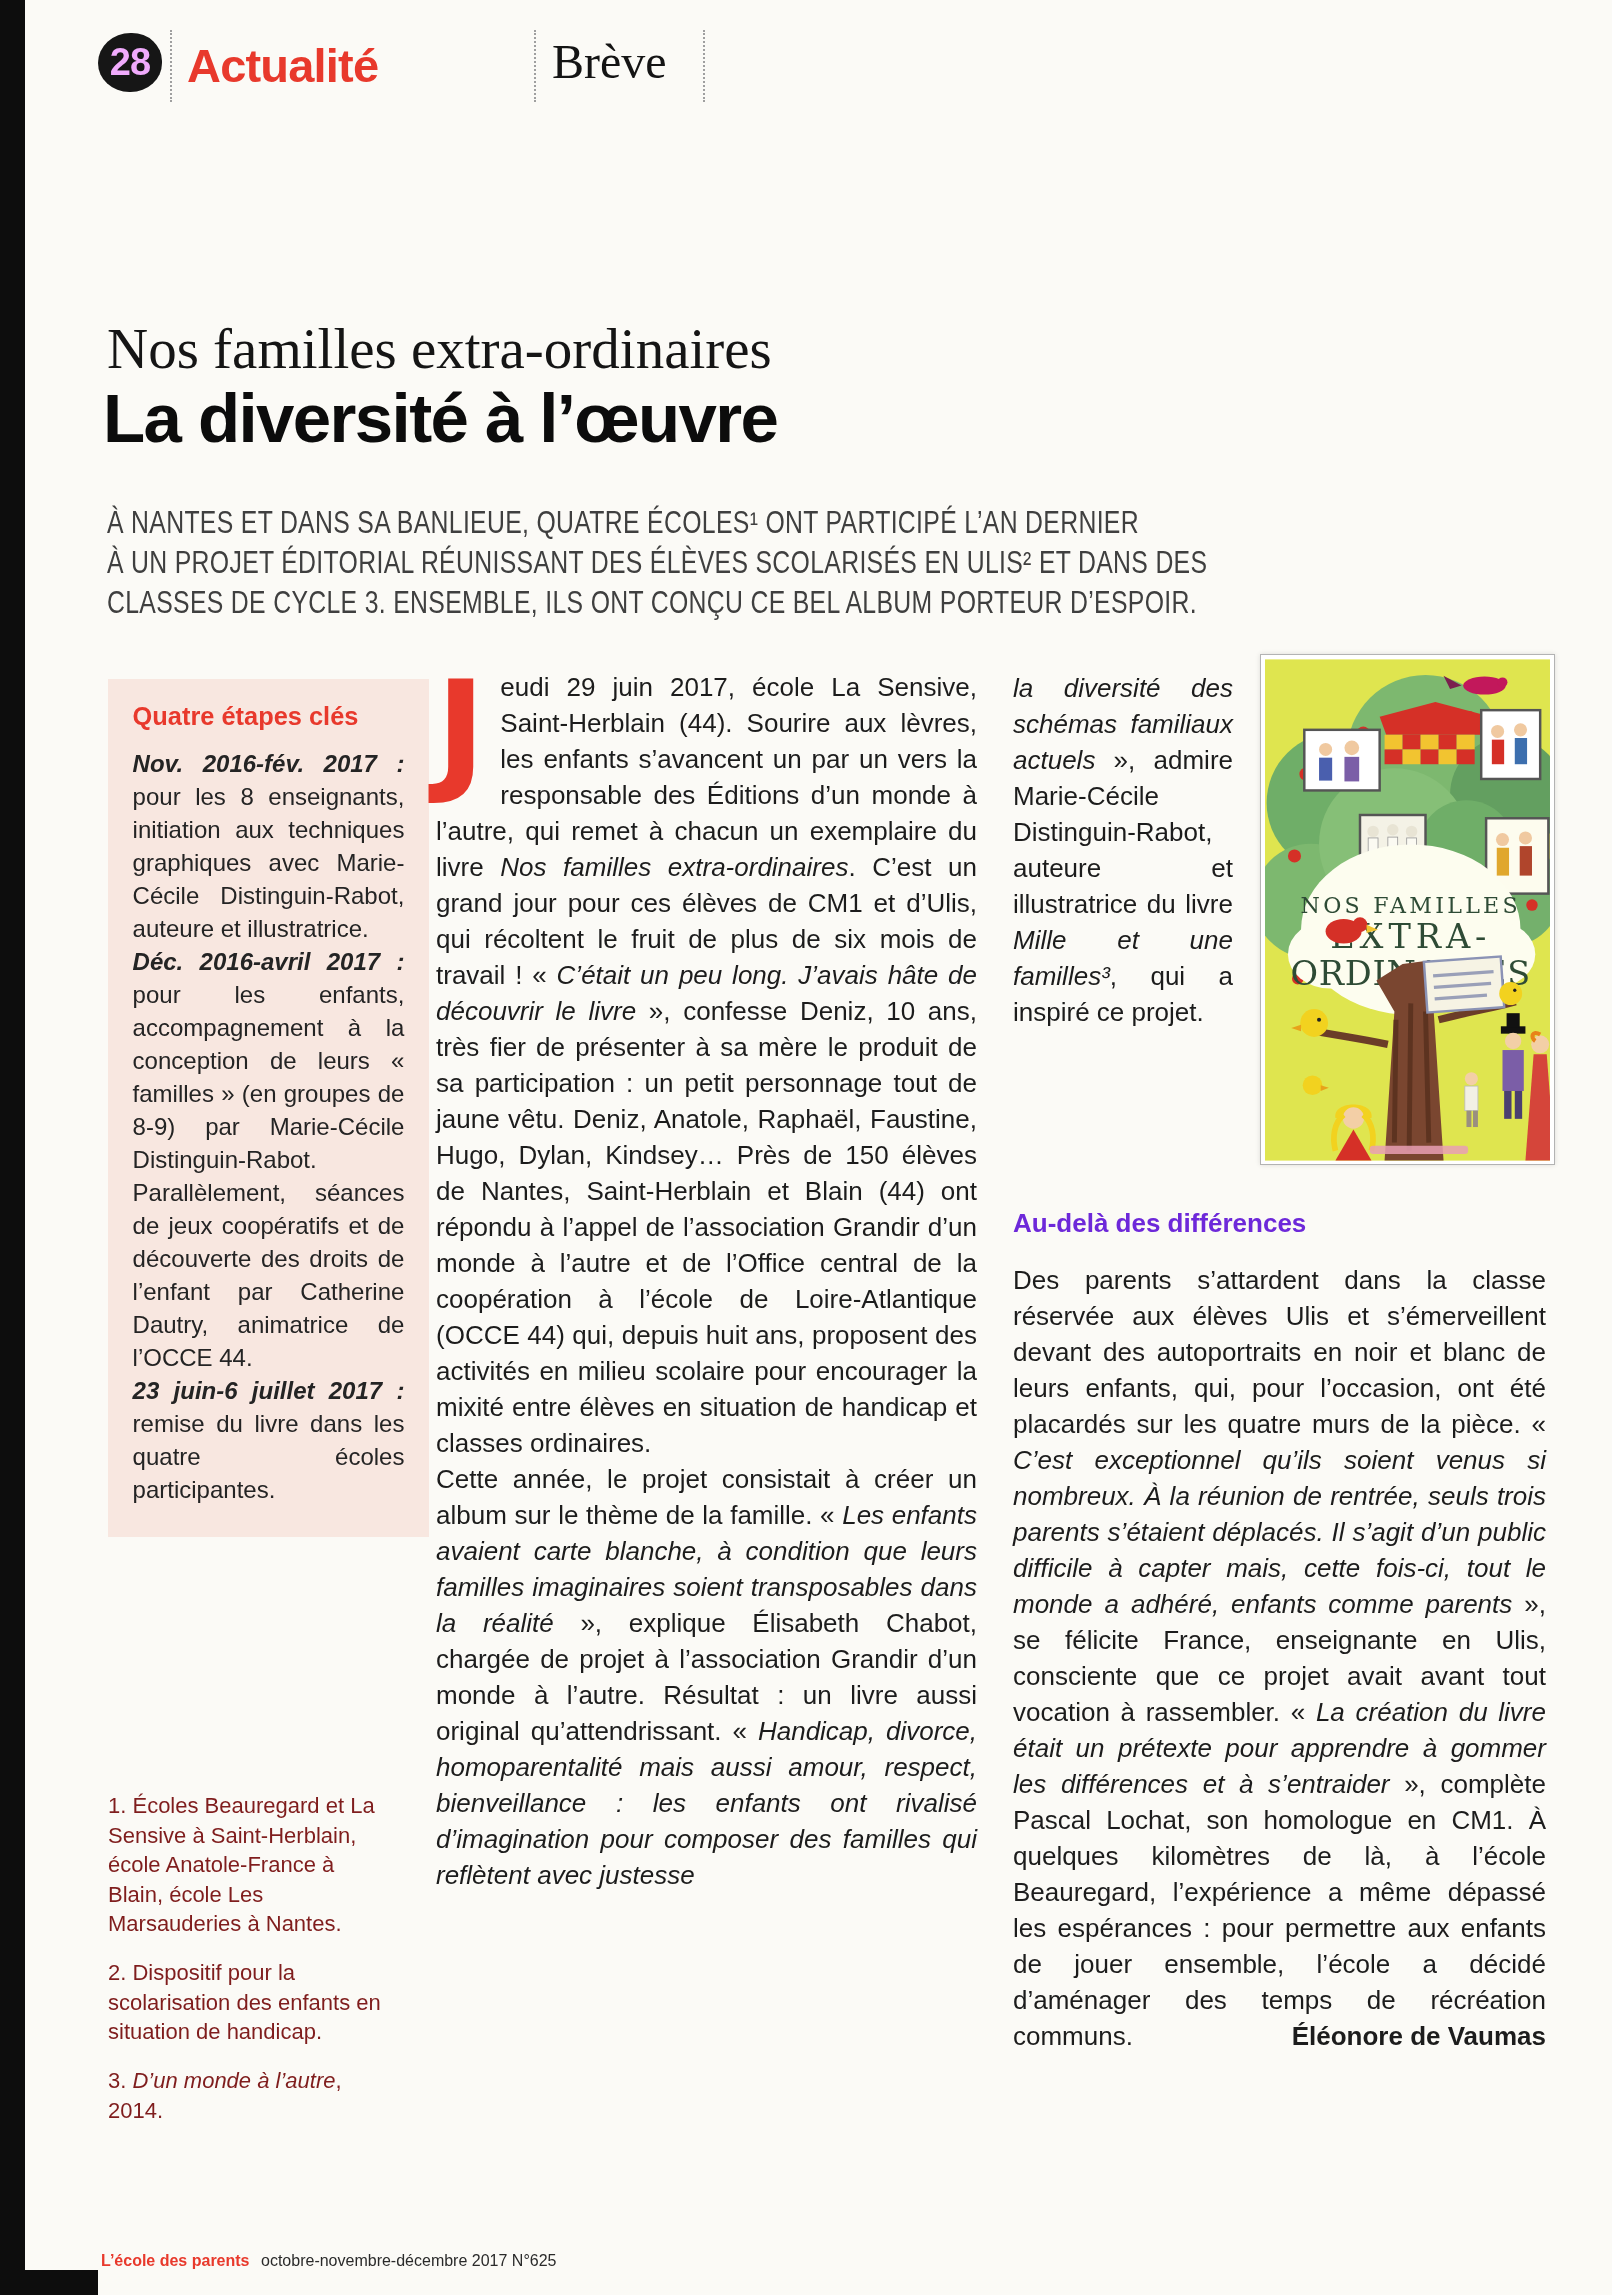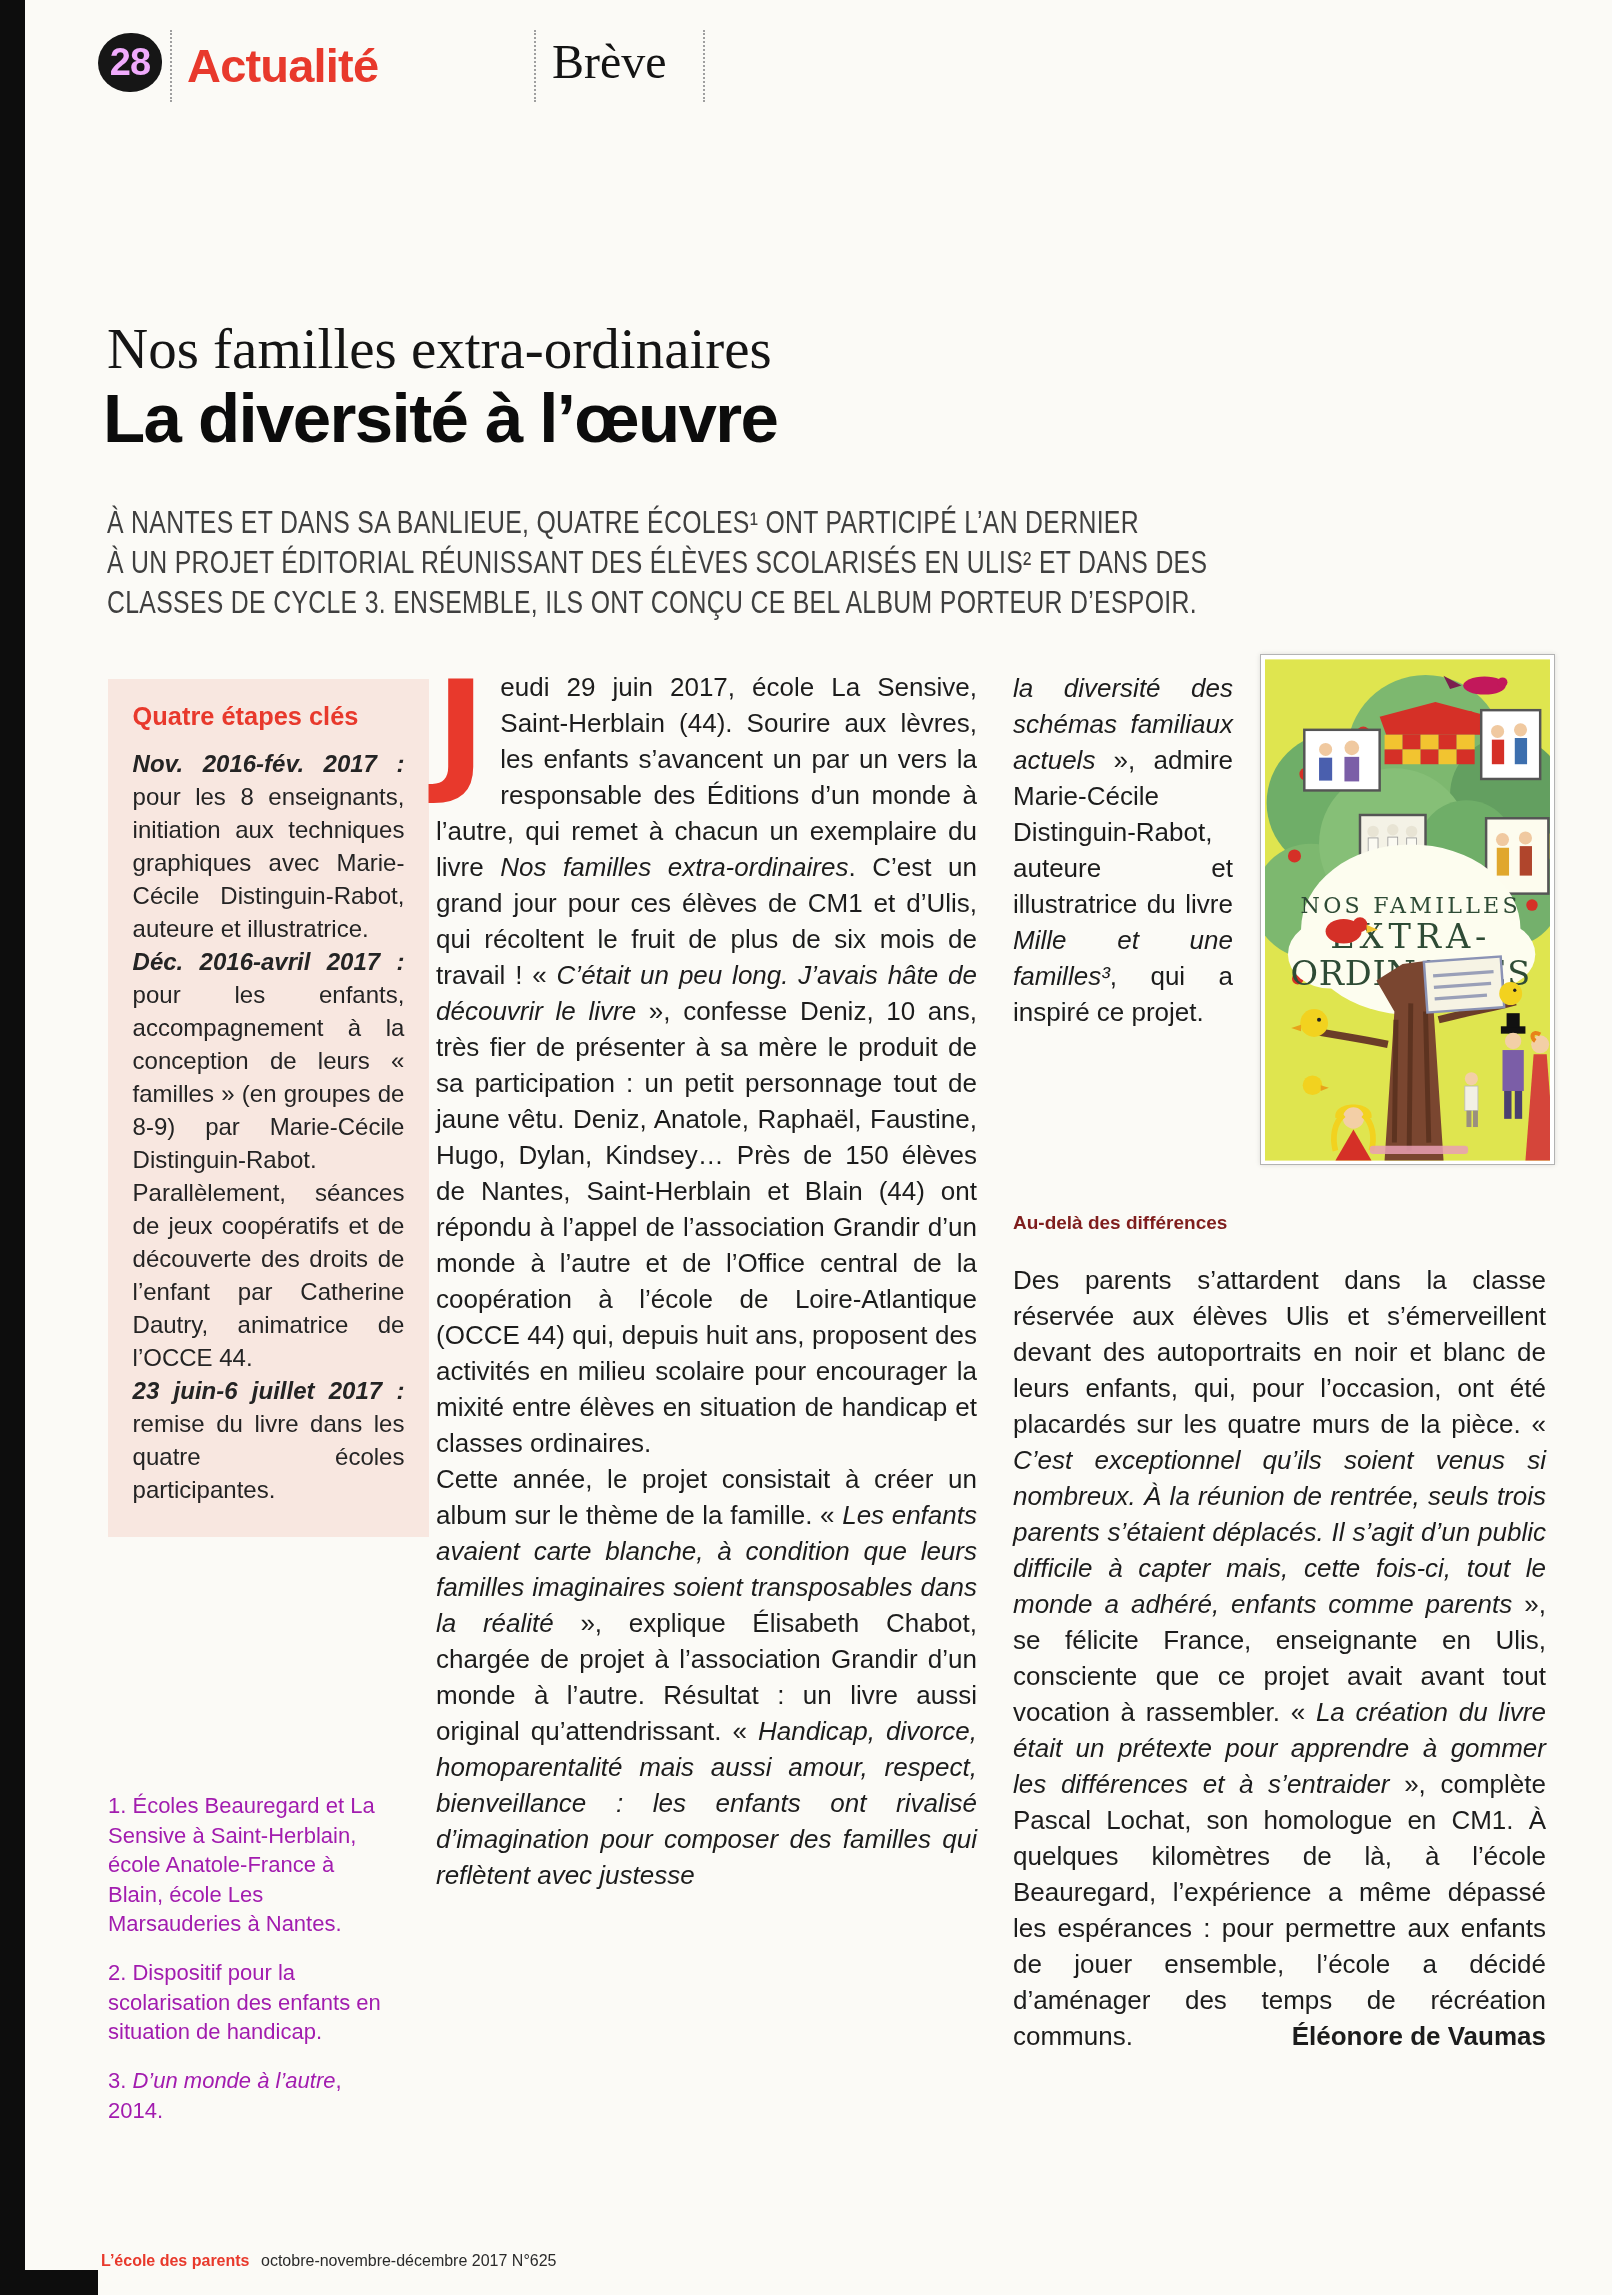--- a/index.html
+++ b/index.html
@@ -25,30 +25,30 @@
   .standfirst{position:absolute;left:107px;top:503px;width:1311px;color:var(--standfirst);}
   .standfirst div{font-size:31px;line-height:40px;white-space:nowrap;transform:scaleX(.8);transform-origin:left;letter-spacing:0.4px;}
 
   
   .keybox{position:absolute;left:108px;top:679px;width:321px;background:var(--box);padding:23px 24.6px 31px 24.6px;}
   .keybox h3{color:var(--accent);font-size:25.4px;font-weight:700;margin-bottom:16.4px;}
   .keybox p{font-size:24px;line-height:33px;text-align:justify;color:#242424;}
 
   
   .footnotes{position:absolute;left:108px;top:1791px;width:282px;}
-  .footnotes p{font-size:22px;line-height:29.5px;color:#a21caf;margin-bottom:19.7px;}
+  .footnotes p{font-size:22px;line-height:29.5px;color:#7f1d1d;margin-bottom:19.7px;}
 
   
   .bodytext{font-size:26px;line-height:36px;text-align:justify;color:var(--ink);}
   .col1{position:absolute;left:436px;top:669px;width:541px;}
   .col1 p{margin:0;}
   .dropcap{float:left;font-family:"DejaVu Sans",sans-serif;font-weight:700;font-size:133px;line-height:.74;color:var(--accent);margin:11.5px 14.8px 0 0;}
   .col2top{position:absolute;left:1013px;top:670px;width:220px;}
   .col2main{position:absolute;left:1013px;top:1205px;width:533px;}
-  .col2main h4{font-size:19px;font-weight:700;color:#7f1d1d;margin-bottom:21px;}
+  .col2main h4{font-size:26px;font-weight:700;color:#6d28d9;margin-bottom:21px;}
 
   .r-n{font-style:normal;margin-top:29px;}
   .r-i{font-style:italic;}
   .r-bi{font-weight:700;font-style:italic;}
   .r-sig{font-weight:700;float:right;margin-left:14.8px;font-style:normal;}
 
   
   .cover{position:absolute;left:1260px;top:654px;width:295px;height:511px;background:#fff;border:0.8px solid #b3b3b3;padding:4.1px;box-shadow:0 0 4.9px rgba(0,0,0,.12);}
 
   

